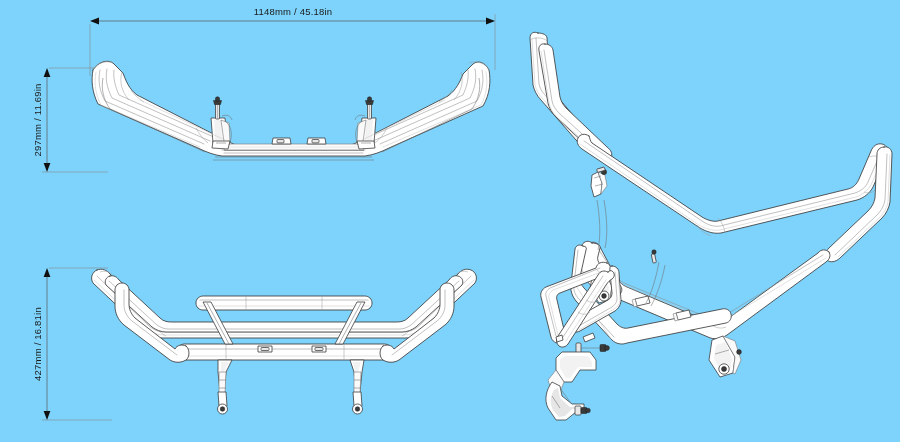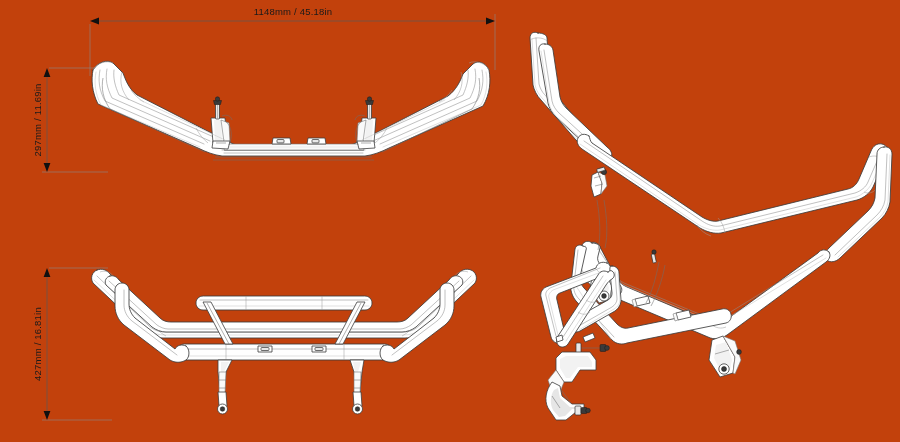--- a/index.html
+++ b/index.html
@@ -8,21 +8,21 @@
     padding: 0;
     background: #ffffff;
   }
   body {
     font-family: "Liberation Sans", sans-serif;
   }
   #sheet {
     position: relative;
     width: 900px;
     height: 442px;
-    background: #c2410c;
+    background: #7dd3fc;
     overflow: hidden;
   }
   #sheet svg {
     position: absolute;
     top: 0;
     left: 0;
     width: 900px;
     height: 442px;
     display: block;
   }

